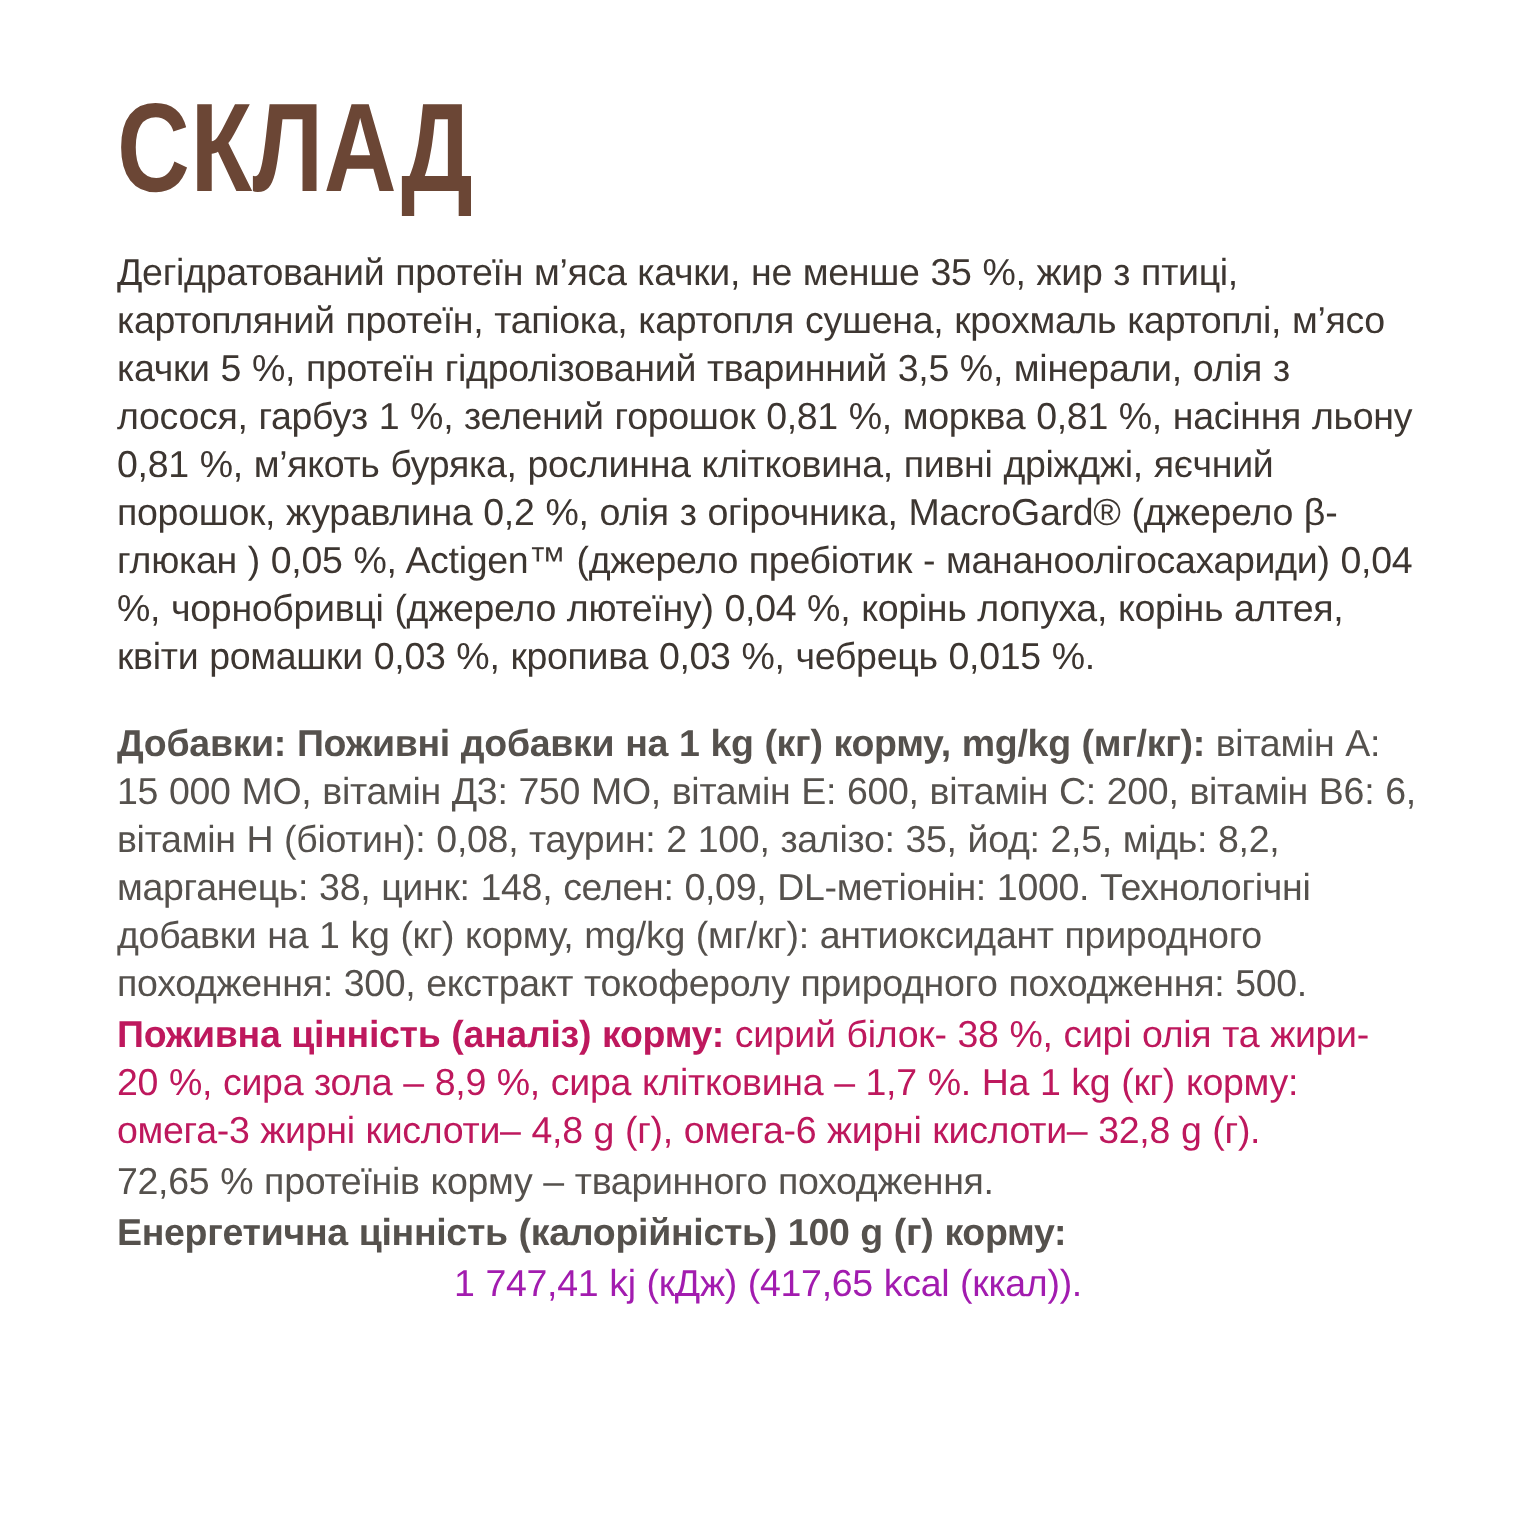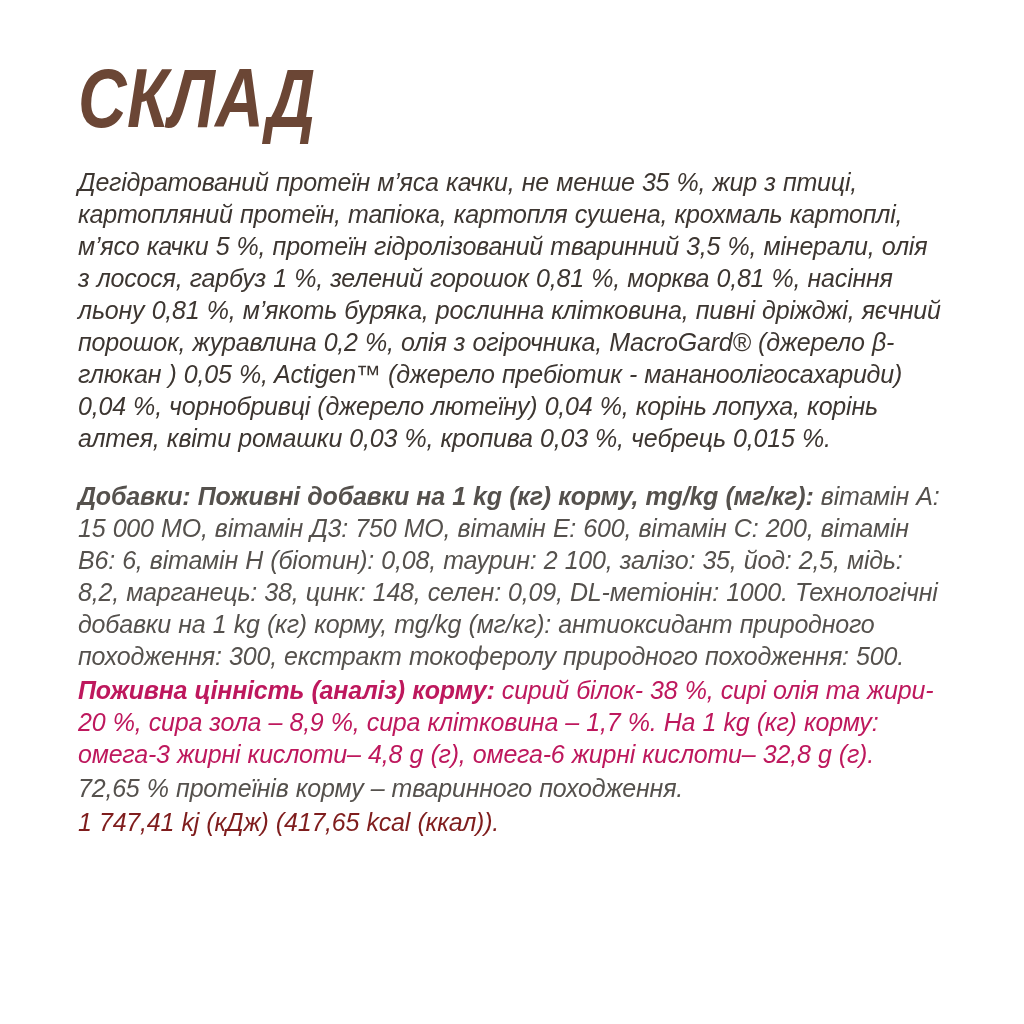--- a/index.html
+++ b/index.html
@@ -9,21 +9,20 @@
   }
   .page {
     position: relative;
     width: 1024px;
     height: 1024px;
     box-sizing: border-box;
     background: #ffffff;
     padding: 56px 78px 0 78px;
     overflow: hidden;
     font-family: "Liberation Sans", sans-serif;
-    font-style: italic;
   }
   .title {
     margin: 0 0 26px 0;
     font-size: 84px;
     line-height: 1.0;
     font-weight: 700;
     letter-spacing: 0.5px;
     transform: scaleX(0.80);
     transform-origin: left center;
     white-space: nowrap;
@@ -51,15 +50,16 @@
 </head>
 <body>
 
 <div class="page" style="background: rgb(255, 255, 255);">
   <h1 class="title" style="color: rgb(107, 70, 53);">СКЛАД</h1>
   <div class="label-body" id="label-body">
       <p class="para gap-after" style="color: rgb(61, 54, 49);"><span>Дегідратований протеїн м’яса качки, не менше 35 %, жир з птиці, картопляний протеїн, тапіока, картопля сушена, крохмаль картоплі, м’ясо качки 5 %, протеїн гідролізований тваринний 3,5 %, мінерали, олія з лосося, гарбуз 1 %, зелений горошок 0,81 %, морква 0,81 %, насіння льону 0,81 %, м’якоть буряка, рослинна клітковина, пивні дріжджі, яєчний порошок, журавлина 0,2 %, олія з огірочника, MacroGard® (джерело β-глюкан ) 0,05 %, Actigen™ (джерело пребіотик - мананоолігосахариди) 0,04 %, чорнобривці (джерело лютеїну) 0,04 %, корінь лопуха, корінь алтея, квіти ромашки 0,03 %, кропива 0,03 %, чебрець 0,015 %.</span></p>
       <p class="para" style="color: rgb(85, 81, 77);"><span class="bold">Добавки: Поживні добавки на 1 kg (кг) корму, mg/kg (мг/кг): </span><span>вітамін А: 15 000 МО, вітамін Д3: 750 МО, вітамін Е: 600, вітамін С: 200, вітамін В6: 6, вітамін Н (біотин): 0,08, таурин: 2 100, залізо: 35, йод: 2,5, мідь: 8,2, марганець: 38, цинк: 148, селен: 0,09, DL-метіонін: 1000. Технологічні добавки на 1 kg (кг) корму, mg/kg (мг/кг): антиоксидант природного походження: 300, екстракт токоферолу природного походження: 500.</span></p>
       <p class="para" style="color: #be185d;"><span class="bold">Поживна цінність (аналіз) корму: </span><span>сирий білок- 38 %, сирі олія та жири- 20 %, сира зола – 8,9 %, сира клітковина – 1,7 %. На 1 kg (кг) корму: омега-3 жирні кислоти– 4,8 g (г), омега-6 жирні кислоти– 32,8 g (г).</span></p>
       <p class="para" style="color: rgb(85, 81, 77);"><span>72,65 % протеїнів корму – тваринного походження.</span></p>
-      <p class="para" style="color: #7f1d1d;"><span>1 747,41 kj (кДж) (417,65 kcal (ккал)).</span></p>
+      <p class="para" style="color: rgb(85, 81, 77);"><span class="bold">Енергетична цінність (калорійність) 100 g (г) корму:</span></p>
+      <p class="para" style="color: #a21caf; text-align: center;"><span>1 747,41 kj (кДж) (417,65 kcal (ккал)).</span></p>
     </div>
 </div>
 
 </body></html>

